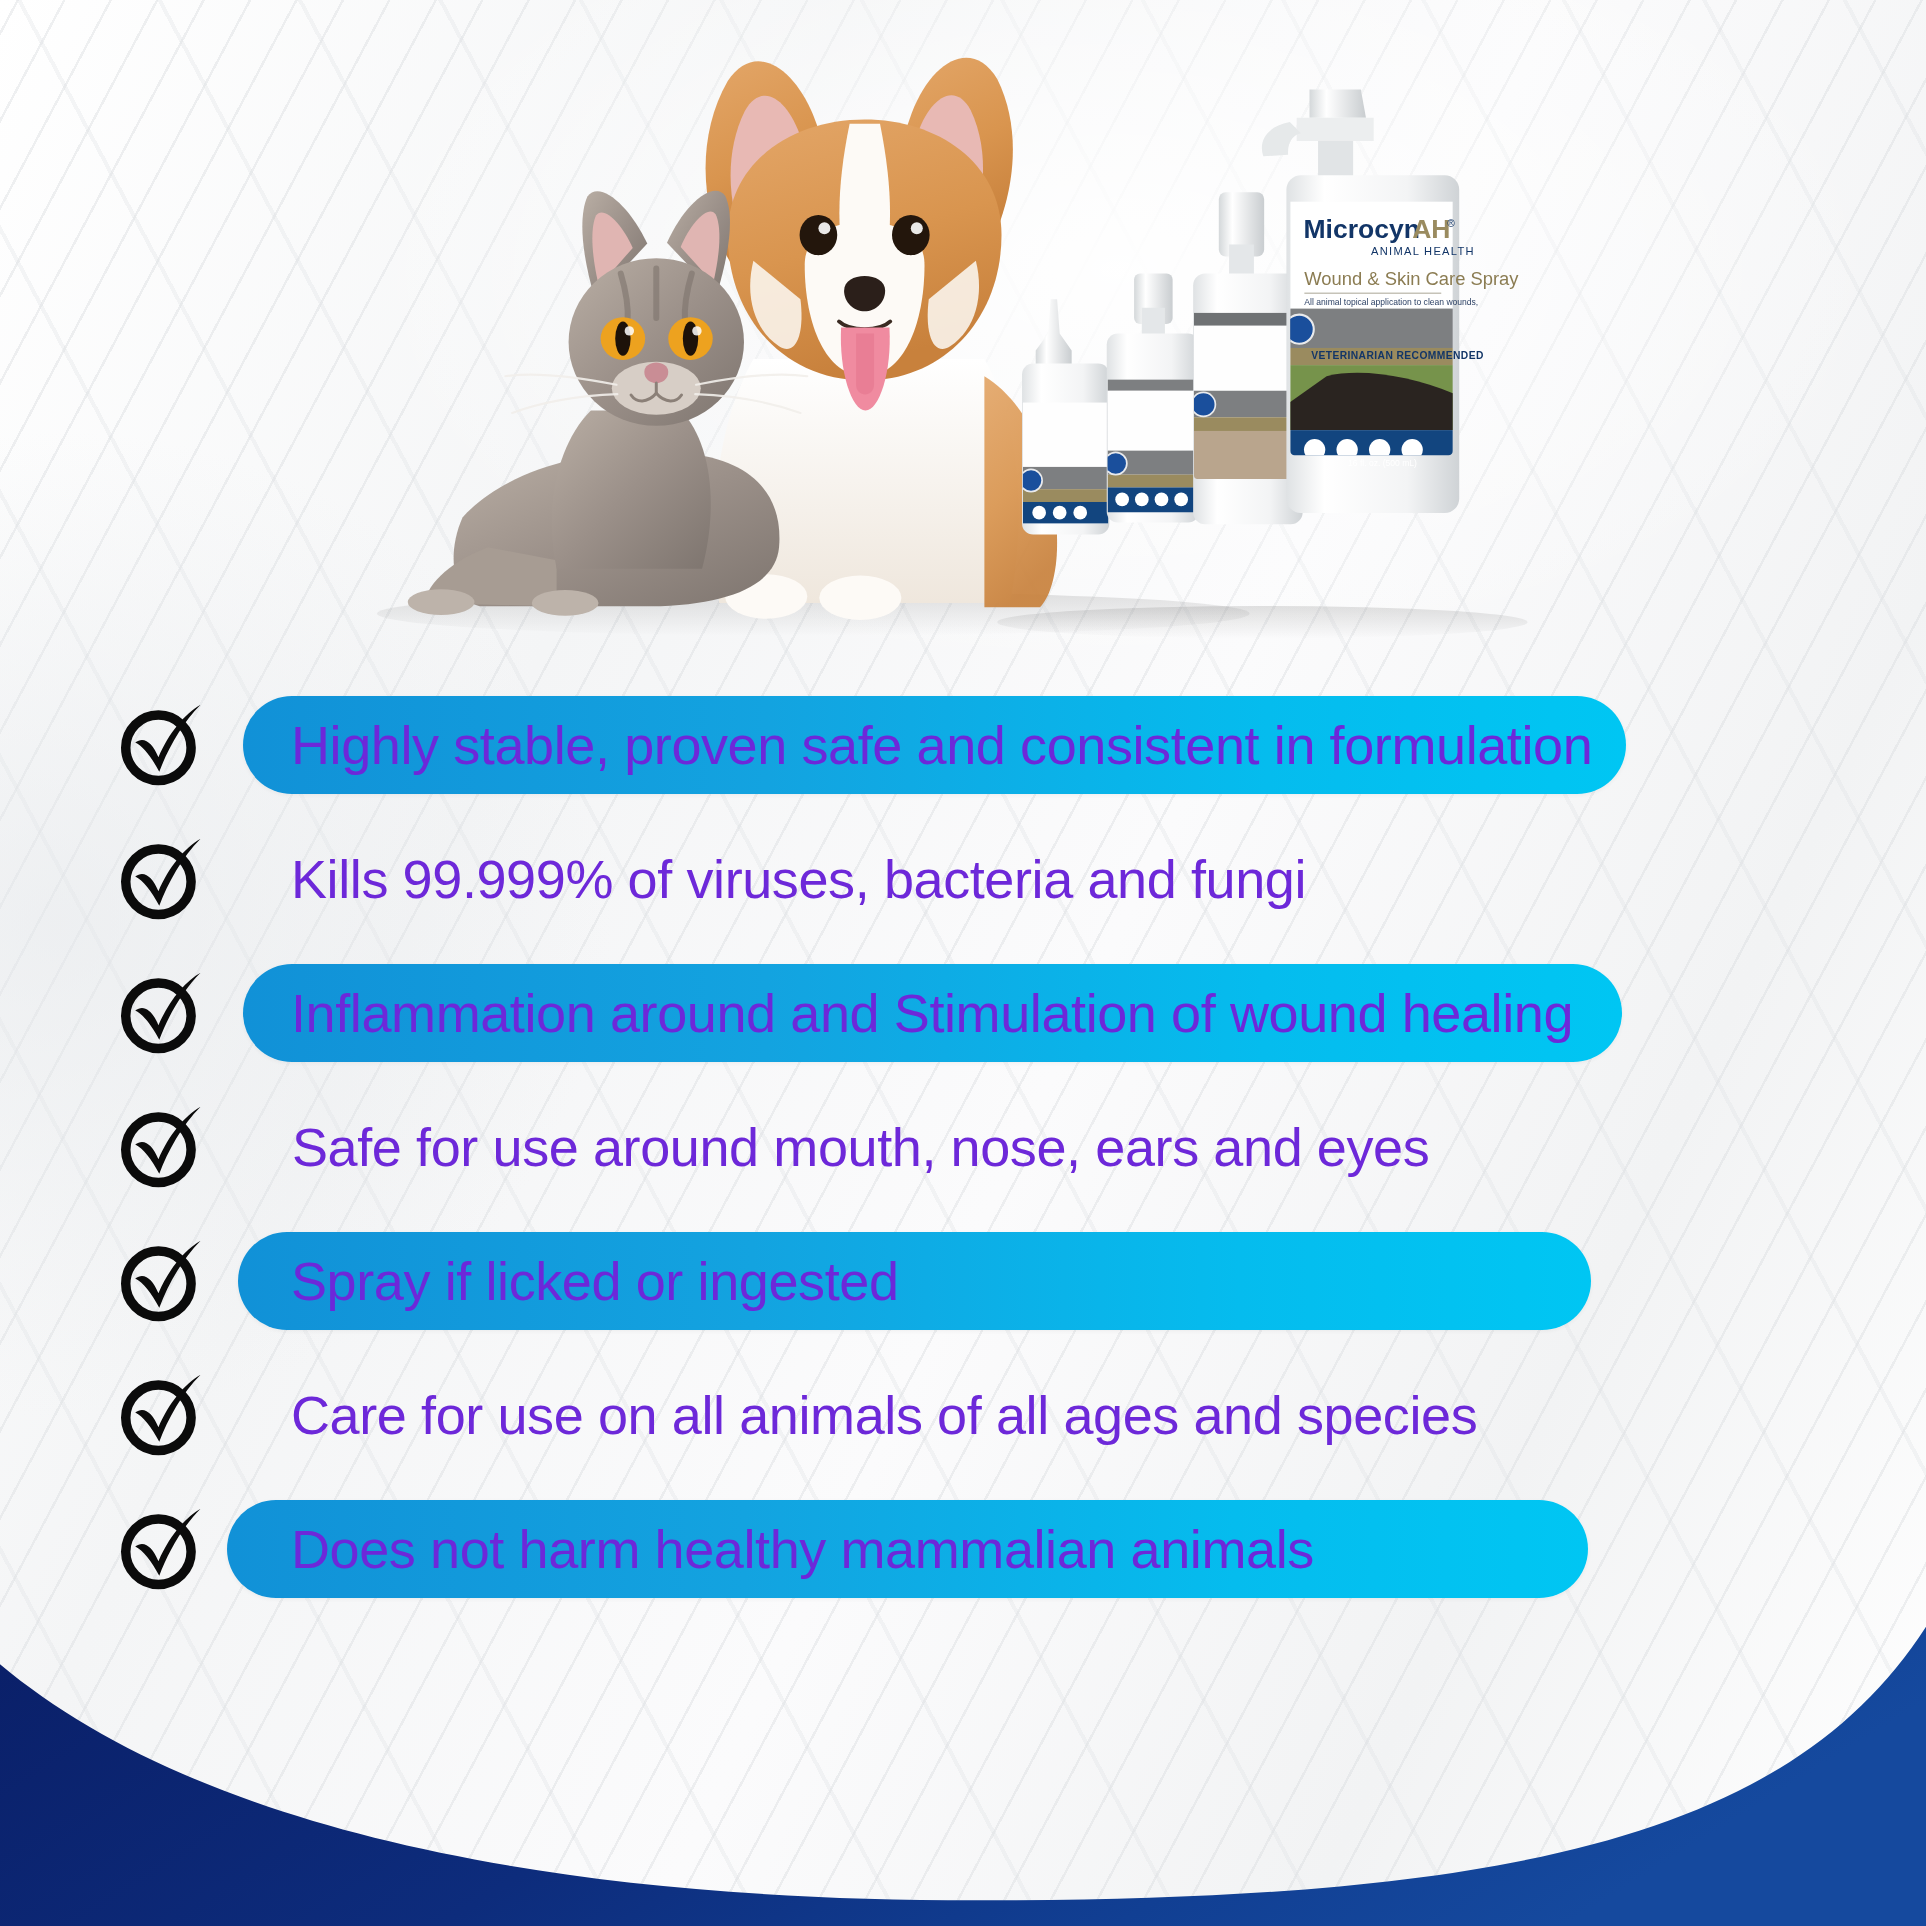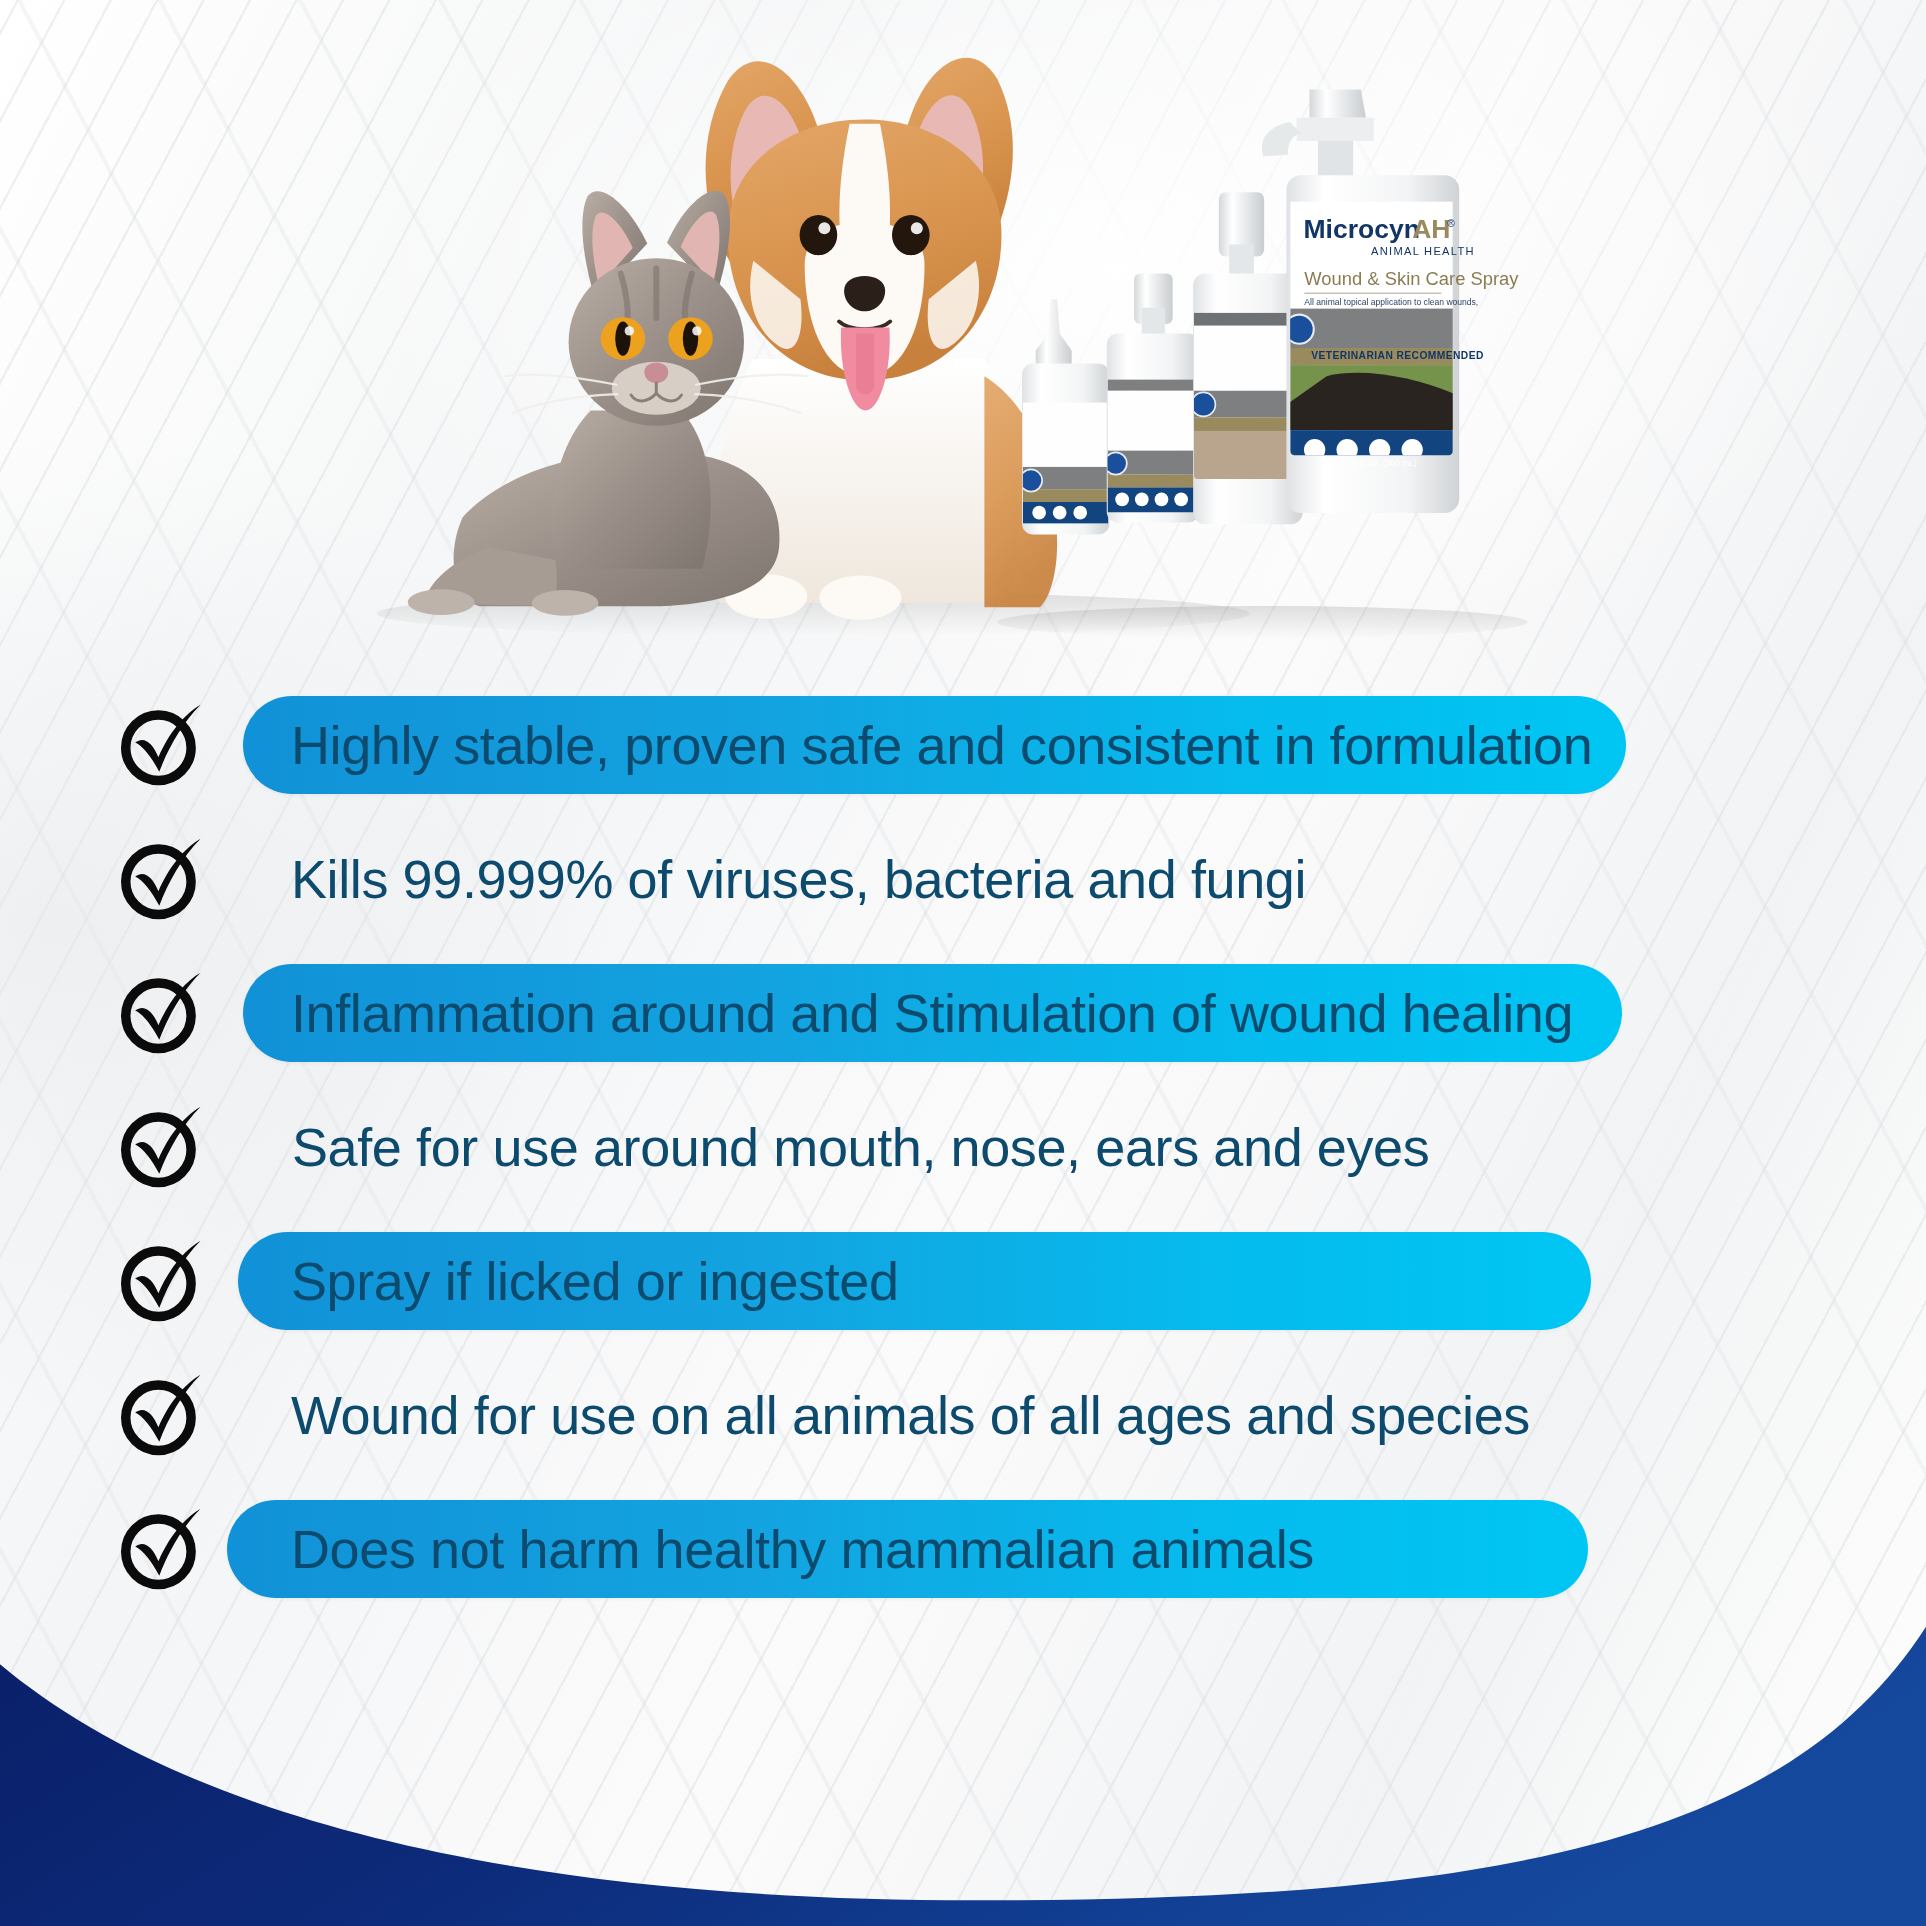--- a/index.html
+++ b/index.html
@@ -54,21 +54,21 @@
     border-radius:49px;
     background:linear-gradient(90deg,#1191d7 0%,#13a3e0 38%,#05bcee 74%,#00c6f3 100%);
     box-shadow:0 1.3px 4.3px rgba(0,0,0,.05);
   }
   .check{position:absolute;left:118px;top:25px;width:86px;height:86px;}
   .btext{
     position:absolute;top:0;height:134px;
     display:flex;align-items:center;
     font-size:54px;line-height:1;
     letter-spacing:-0.4px;
-    color:#0c4a6e;
+    color:#6d28d9;
     font-weight:400;
     white-space:nowrap;
     font-stretch:condensed;
   }
 
   
   .wave{position:absolute;left:0;bottom:0;width:1926px;height:325px;}
 </style>
 </head>
 <body>
@@ -334,21 +334,21 @@
         <path d="M40 92 C60 76 80 92 94 126 C118 70 156 24 192 4 C150 46 116 106 96 160 C78 126 58 100 40 92 Z" fill="#0b0b0b"></path>
       </svg>
       <div class="btext" style="left:291px;">Spray if licked or ingested</div>
     </div>
 
     <div class="brow">
       <svg class="check" viewBox="0 0 200 200">
         <circle cx="94" cy="104" r="76" fill="none" stroke="#0b0b0b" stroke-width="22"></circle>
         <path d="M40 92 C60 76 80 92 94 126 C118 70 156 24 192 4 C150 46 116 106 96 160 C78 126 58 100 40 92 Z" fill="#0b0b0b"></path>
       </svg>
-      <div class="btext" style="left:291px;">Wound for use on all animals of all ages and species</div>
+      <div class="btext" style="left:291px;">Care for use on all animals of all ages and species</div>
     </div>
 
     <div class="brow">
       <div class="bar" style="left:227px;width:1361px;"></div>
       <svg class="check" viewBox="0 0 200 200">
         <circle cx="94" cy="104" r="76" fill="none" stroke="#0b0b0b" stroke-width="22"></circle>
         <path d="M40 92 C60 76 80 92 94 126 C118 70 156 24 192 4 C150 46 116 106 96 160 C78 126 58 100 40 92 Z" fill="#0b0b0b"></path>
       </svg>
       <div class="btext" style="left:291px;">Does not harm healthy mammalian animals</div>
     </div>

